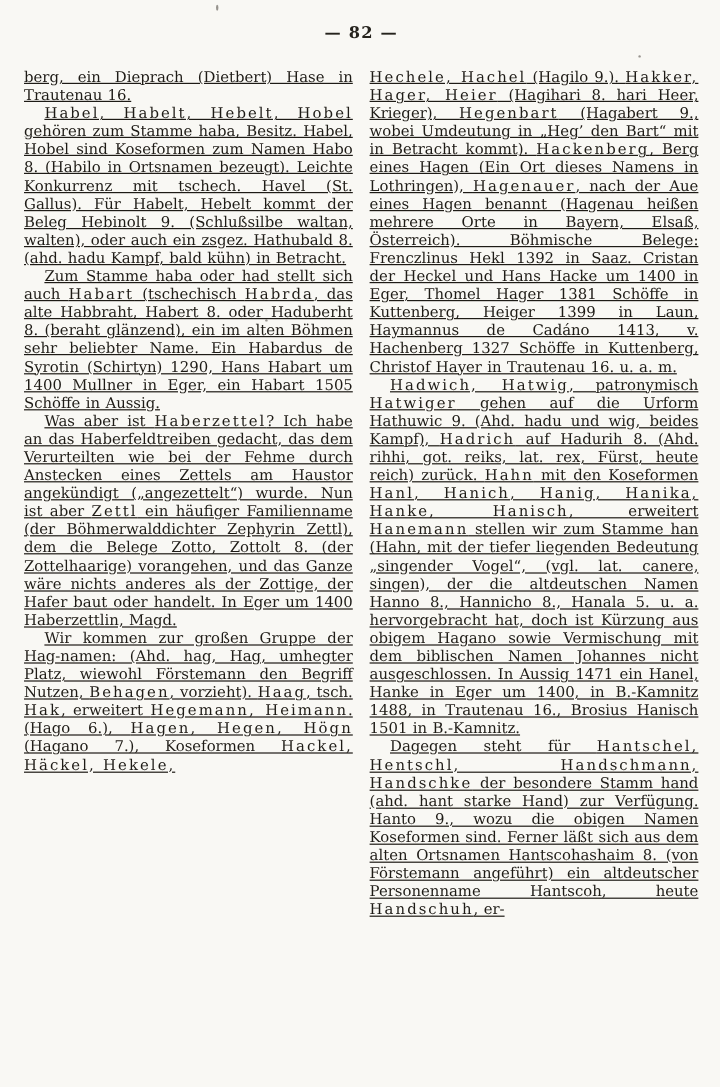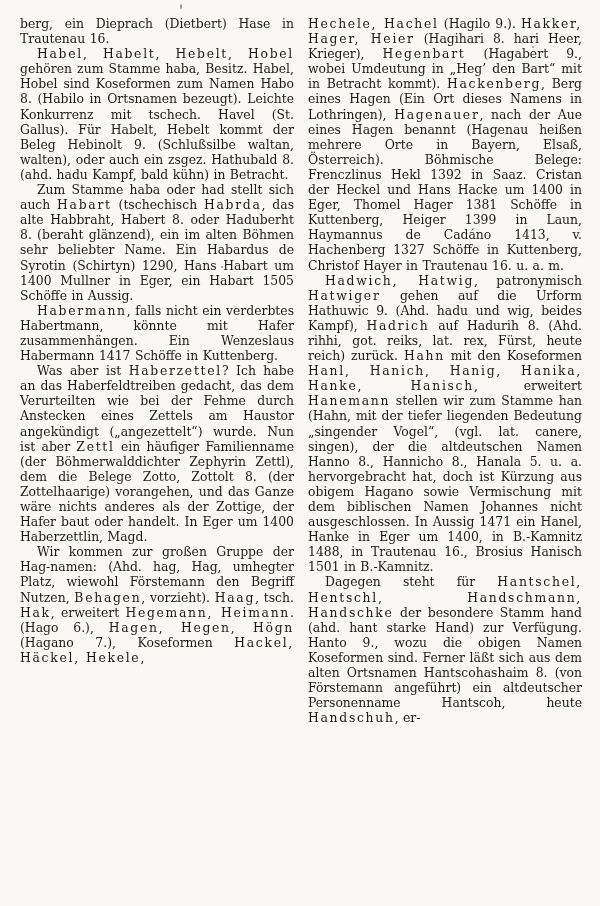--- a/index.html
+++ b/index.html
@@ -24,20 +24,21 @@
     font-size: 13.5px;
     font-weight: bold;
     letter-spacing: 1px;
     margin: 4px 0 20px 0;
     color: #26231d;
   }
   .columns {
     display: flex;
     gap: 14px;
     align-items: flex-start;
+    text-decoration: underline;
   }
   .column {
     width: 50%;
     box-sizing: border-box;
     text-align: justify;
     font-size: 12.4px;
     line-height: 15.1px;
     font-weight: 500;
     word-spacing: 0.5px;
   }
@@ -64,27 +65,27 @@
   .speck.s3 { left: 221px; top: 266px; width: 2px; height: 2px; }
 </style>
 </head>
 <body>
 
 <div class="scan-page">
   <span class="speck s1"></span>
   <span class="speck s2"></span>
   <span class="speck s3"></span>
 
+  <div class="page-header">— 82 —</div>
 
   <div class="columns">
     <div class="column">
         <p class="para"><span>berg, ein Dieprach (Dietbert) Hase in Trautenau 16.</span></p>
         <p class="para indent"><span class="spaced">Habel, Habelt, Hebelt, Hobel</span><span> gehören zum Stamme haba, Besitz. Habel, Hobel sind Koseformen zum Namen Habo 8. (Habilo in Ortsnamen bezeugt). Leichte Konkurrenz mit tschech. Havel (St. Gallus). Für Habelt, Hebelt kommt der Beleg Hebinolt 9. (Schlußsilbe waltan, walten), oder auch ein zsgez. Hathubald 8. (ahd. hadu Kampf, bald kühn) in Betracht.</span></p>
         <p class="para indent"><span>Zum Stamme haba oder had stellt sich auch </span><span class="spaced">Habart</span><span> (tschechisch </span><span class="spaced">Habrda</span><span>, das alte Habbraht, Habert 8. oder Haduberht 8. (beraht glänzend), ein im alten Böhmen sehr beliebter Name. Ein Habardus de Syrotin (Schirtyn) 1290, Hans Habart um 1400 Mullner in Eger, ein Habart 1505 Schöffe in Aussig.</span></p>
-        <p class="para indent"><span class="spaced">Habermann</span><span>, falls nicht ein verderbtes Habertmann, könnte mit Hafer zusammenhängen. Ein Wenzeslaus Habermann 1417 Schöffe in Kuttenberg.</span></p>
         <p class="para indent"><span>Was aber ist </span><span class="spaced">Haberzettel</span><span>? Ich habe an das Haberfeldtreiben gedacht, das dem Verurteilten wie bei der Fehme durch Anstecken eines Zettels am Haustor angekündigt („angezettelt“) wurde. Nun ist aber </span><span class="spaced">Zettl</span><span> ein häufiger Familienname (der Böhmerwalddichter Zephyrin Zettl), dem die Belege Zotto, Zottolt 8. (der Zottelhaarige) vorangehen, und das Ganze wäre nichts anderes als der Zottige, der Hafer baut oder handelt. In Eger um 1400 Haberzettlin, Magd.</span></p>
         <p class="para indent"><span>Wir kommen zur großen Gruppe der Hag-namen: (Ahd. hag, Hag, umhegter Platz, wiewohl Förstemann den Begriff Nutzen, </span><span class="spaced">Behagen</span><span>, vorzieht). </span><span class="spaced">Haag</span><span>, tsch. </span><span class="spaced">Hak</span><span>, erweitert </span><span class="spaced">Hegemann, Heimann</span><span>. (Hago 6.), </span><span class="spaced">Hagen, Hegen, Högn</span><span> (Hagano 7.), Koseformen </span><span class="spaced">Hackel, Häckel, Hekele,</span></p>
       </div>
     <div class="column">
         <p class="para"><span class="spaced">Hechele, Hachel</span><span> (Hagilo 9.). </span><span class="spaced">Hakker, Hager, Heier</span><span> (Hagihari 8. hari Heer, Krieger), </span><span class="spaced">Hegenbart</span><span> (Hagabert 9., wobei Umdeutung in „Heg’ den Bart“ mit in Betracht kommt). </span><span class="spaced">Hackenberg</span><span>, Berg eines Hagen (Ein Ort dieses Namens in Lothringen), </span><span class="spaced">Hagenauer</span><span>, nach der Aue eines Hagen benannt (Hagenau heißen mehrere Orte in Bayern, Elsaß, Österreich). Böhmische Belege: Frenczlinus Hekl 1392 in Saaz. Cristan der Heckel und Hans Hacke um 1400 in Eger, Thomel Hager 1381 Schöffe in Kuttenberg, Heiger 1399 in Laun, Haymannus de Cadáno 1413, v. Hachenberg 1327 Schöffe in Kuttenberg, Christof Hayer in Trautenau 16. u. a. m.</span></p>
         <p class="para indent"><span class="spaced">Hadwich, Hatwig</span><span>, patronymisch </span><span class="spaced">Hatwiger</span><span> gehen auf die Urform Hathuwic 9. (Ahd. hadu und wig, beides Kampf), </span><span class="spaced">Hadrich</span><span> auf Hadurih 8. (Ahd. rihhi, got. reiks, lat. rex, Fürst, heute reich) zurück. </span><span class="spaced">Hahn</span><span> mit den Koseformen </span><span class="spaced">Hanl, Hanich, Hanig, Hanika, Hanke, Hanisch</span><span>, erweitert </span><span class="spaced">Hanemann</span><span> stellen wir zum Stamme han (Hahn, mit der tiefer liegenden Bedeutung „singender Vogel“, (vgl. lat. canere, singen), der die altdeutschen Namen Hanno 8., Hannicho 8., Hanala 5. u. a. hervorgebracht hat, doch ist Kürzung aus obigem Hagano sowie Vermischung mit dem biblischen Namen Johannes nicht ausgeschlossen. In Aussig 1471 ein Hanel, Hanke in Eger um 1400, in B.-Kamnitz 1488, in Trautenau 16., Brosius Hanisch 1501 in B.-Kamnitz.</span></p>
         <p class="para indent"><span>Dagegen steht für </span><span class="spaced">Hantschel, Hentschl, Handschmann, Handschke</span><span> der besondere Stamm hand (ahd. hant starke Hand) zur Verfügung. Hanto 9., wozu die obigen Namen Koseformen sind. Ferner läßt sich aus dem alten Ortsnamen Hantscohashaim 8. (von Förstemann angeführt) ein altdeutscher Personenname Hantscoh, heute </span><span class="spaced">Handschuh</span><span>, er-</span></p>
       </div>
   </div>
 </div>

